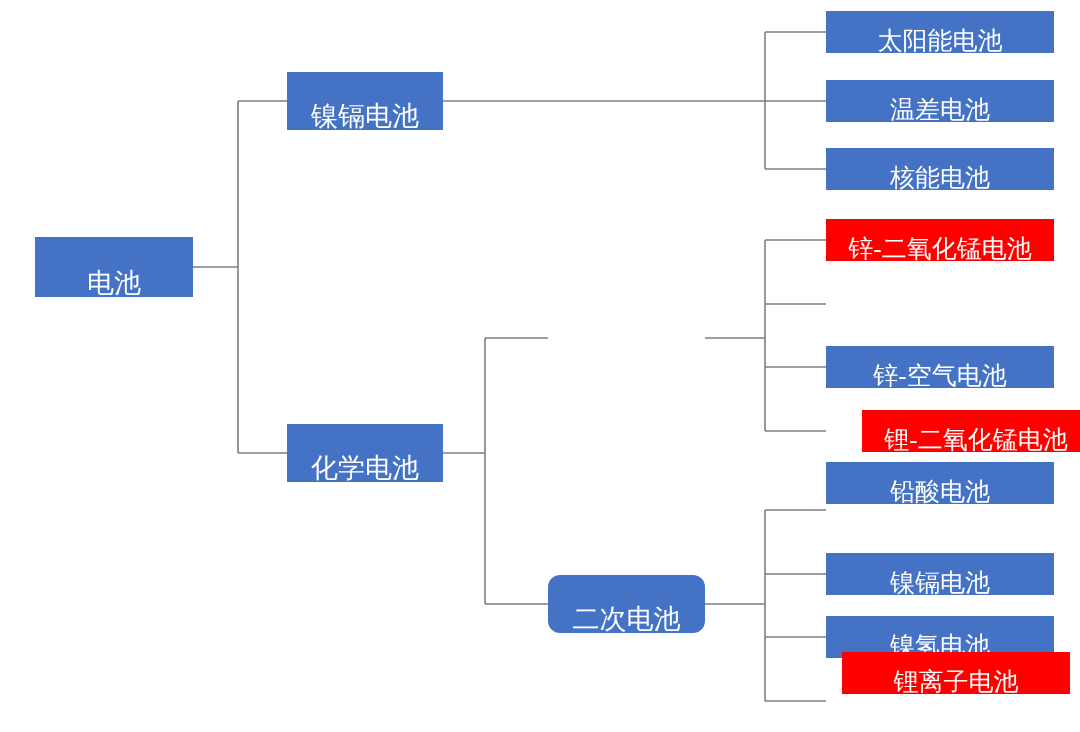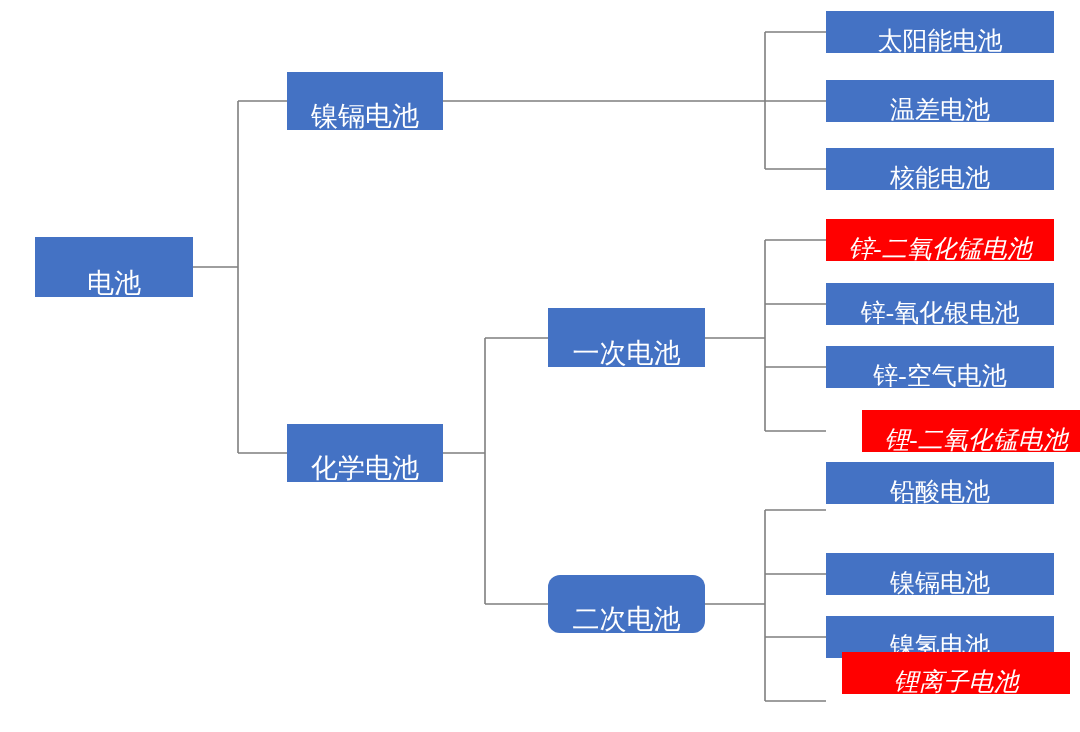--- a/index.html
+++ b/index.html
@@ -31,21 +31,21 @@
     position: absolute;
     display: flex;
     align-items: flex-end;
     justify-content: center;
     color: var(--label_text, #ffffff);
     box-sizing: border-box;
     text-align: center;
     line-height: 1;
   }
   .node[data-variant="blue"] { background: var(--node_blue, #4472C4); }
-  .node[data-variant="red"]  { background: var(--node_red, #FF0000); font-style: italic; }
+  .node[data-variant="red"]  { background: var(--node_red, #FF0000); }
   .lvl { font-size: 27px; }
   .leaf { left: 826px; width: 228px; height: 42px; font-size: 25px; }
 
   .n-root      { left: 35px;  top: 237px; width: 158px; height: 60px; }
   .n-physical  { left: 287px; top: 72px;  width: 156px; height: 58px; }
   .n-chemical  { left: 287px; top: 424px; width: 156px; height: 58px; }
   .n-primary   { left: 548px; top: 308px; width: 157px; height: 59px; }
   .n-secondary { left: 548px; top: 575px; width: 157px; height: 58px; border-radius: 12px; }
 
   .n-solar   { top: 11px; }
@@ -78,23 +78,20 @@
   </div>
 
   <div class="node lvl n-physical" data-variant="blue">
     <span>镍镉电池</span>
   </div>
 
   <div class="node lvl n-chemical" data-variant="blue">
     <span>化学电池</span>
   </div>
 
-  <div class="node lvl n-primary" data-variant="blue">
-    <span>一次电池</span>
-  </div>
 
   <div class="node lvl n-secondary" data-variant="blue">
     <span>二次电池</span>
   </div>
 
   <div class="node leaf n-solar" data-variant="blue">
     <span>太阳能电池</span>
   </div>
 
   <div class="node leaf n-thermo" data-variant="blue">
@@ -102,23 +99,20 @@
   </div>
 
   <div class="node leaf n-nuclear" data-variant="blue">
     <span>核能电池</span>
   </div>
 
   <div class="node leaf n-znmno2" data-variant="red">
     <span>锌-二氧化锰电池</span>
   </div>
 
-  <div class="node leaf n-znag2o" data-variant="blue">
-    <span>锌-氧化银电池</span>
-  </div>
 
   <div class="node leaf n-znair" data-variant="blue">
     <span>锌-空气电池</span>
   </div>
 
   <div class="node leaf n-limno2" data-variant="red">
     <span>锂-二氧化锰电池</span>
   </div>
 
   <div class="node leaf n-lead" data-variant="blue">

